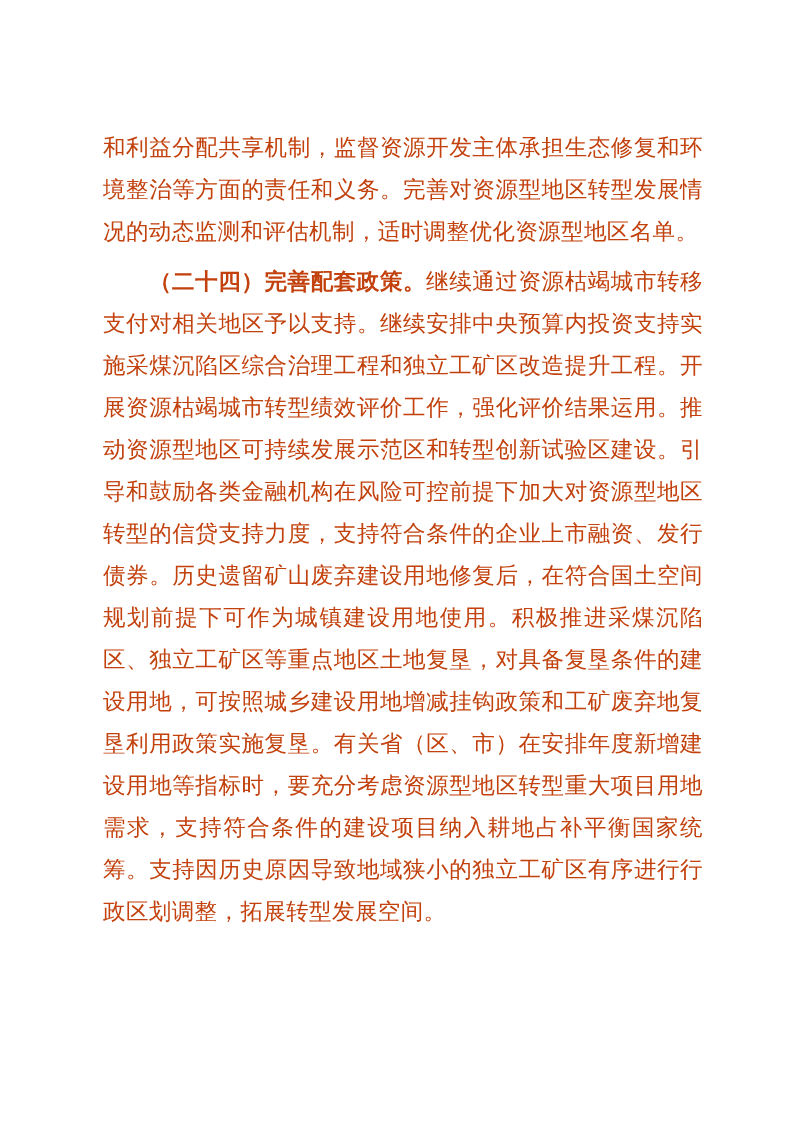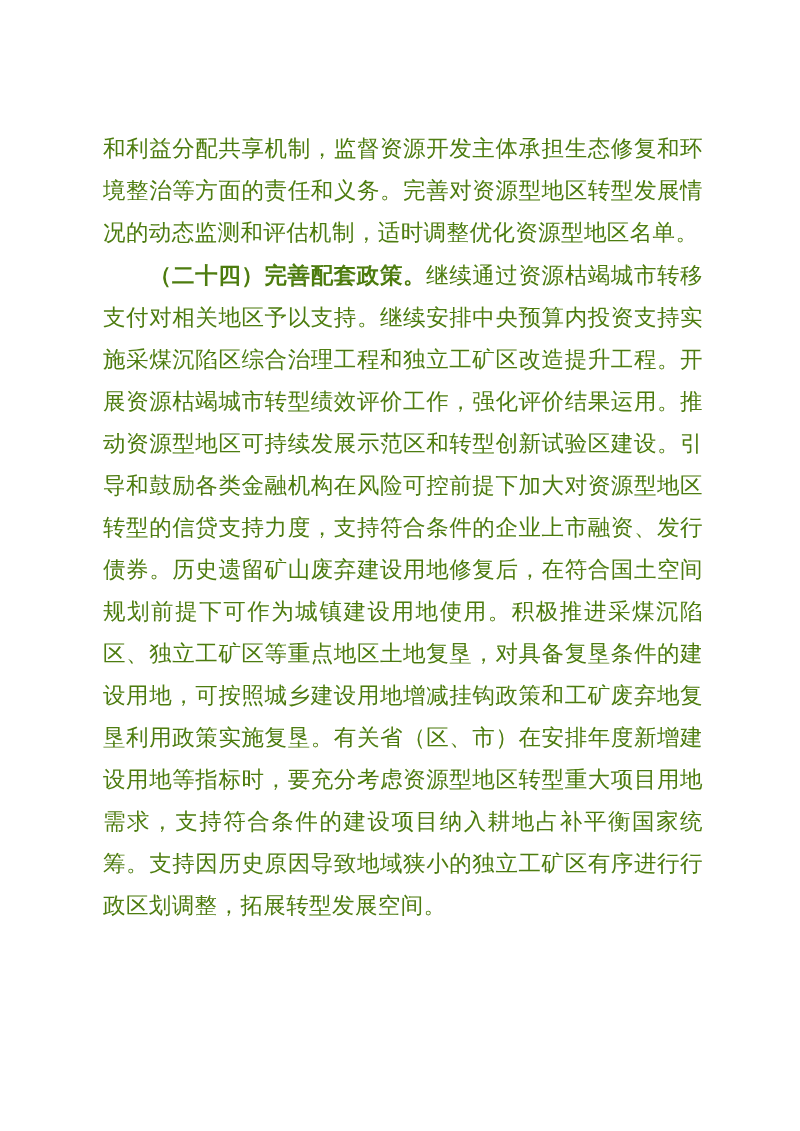--- a/index.html
+++ b/index.html
@@ -18,32 +18,32 @@
     box-sizing: border-box;
     overflow: hidden;
   }
   .doc-body {
     position: absolute;
     left: 103px;
     top: 128px;
     width: 600px;
   }
   .para {
-    font-family: Liberation Serif, serif;
+    font-family: Liberation Mono, monospace;
     font-size: 22.5px;
     line-height: 42px;
-    color: #4d7c0f;
+    color: #c2410c;
     text-align: justify;
     text-justify: inter-ideograph;
     letter-spacing: 0.4px;
     margin: 0;
     -webkit-font-smoothing: antialiased;
   }
   .para + .para {
-    margin-top: 1px;
+    margin-top: 8px;
   }
   .indent {
     text-indent: 46px;
   }
   .bold-lead {
     font-weight: bold;
   }
 </style>
 </head>
 <body>

